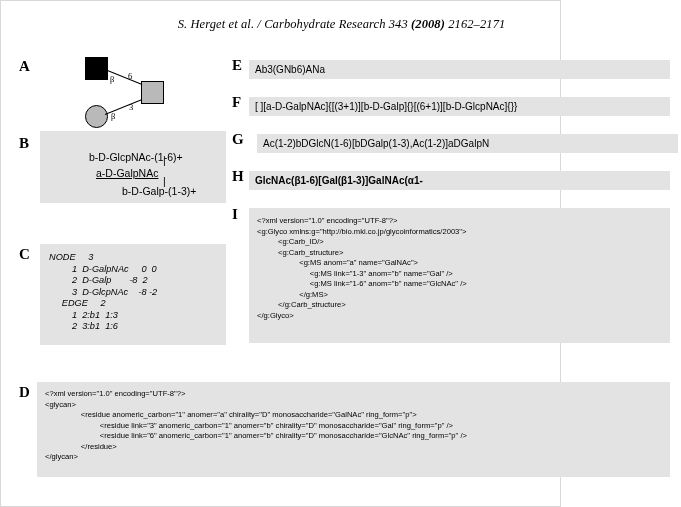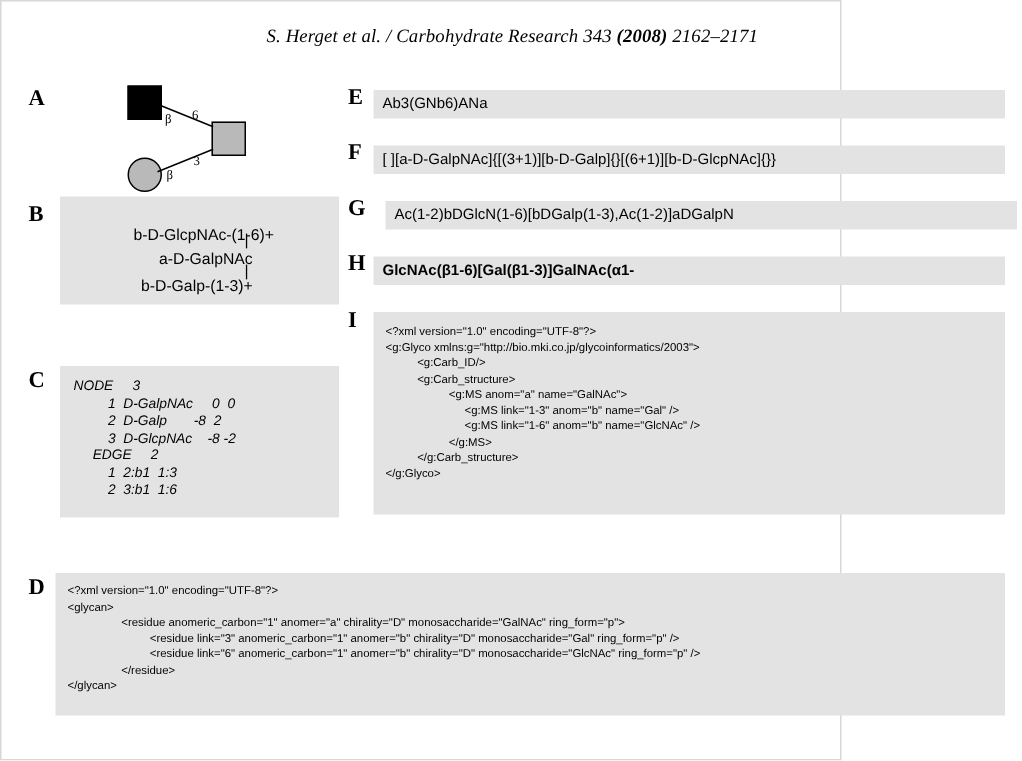--- a/index.html
+++ b/index.html
@@ -130,23 +130,23 @@
     <div class="lbl" style="left:109px; top:73px;">β</div>
     <div class="lbl" style="left:127px; top:70px;">6</div>
     <div class="lbl" style="left:110px; top:110px;">β</div>
     <div class="lbl" style="left:128px; top:101px;">3</div>
   </div>
 
   <div class="panel-letter" style="left:18px; top:134px;">B</div>
   <div class="gbox" style="left:39px; top:130px; width:186px; height:72px;">
     <div class="panelB-line" style="left:10px; top:20px;margin-left:39px;">b-D-GlcpNAc-(1-6)+</div>
     <div class="vbar" style="left:123px; top:23px;">|</div>
-    <div class="panelB-line" style="left:66px; top:36px;">a-D-GalpNAc</div>
+    <div class="panelB-line" style="left:56px; top:36px;text-decoration:underline;">a-D-GalpNAc</div>
     <div class="vbar" style="left:123px; top:44px;">|</div>
-    <div class="panelB-line" style="left:8px; top:54px;padding-left:46px;">b-D-Galp-(1-3)+</div>
+    <div class="panelB-line" style="left:36px; top:54px;padding-left:46px;">b-D-Galp-(1-3)+</div>
   </div>
 
   <div class="panel-letter" style="left:18px; top:245px;">C</div>
   <div class="gbox" style="left:39px; top:243px; width:186px; height:101px;">
     <div class="mono-text" style="position:absolute; left:9px; top:8px;font-style:italic;">NODE     3
          1  D-GalpNAc     0  0
          2  D-Galp       -8  2
          3  D-GlcpNAc    -8 -2
      EDGE     2
          1  2:b1  1:3

